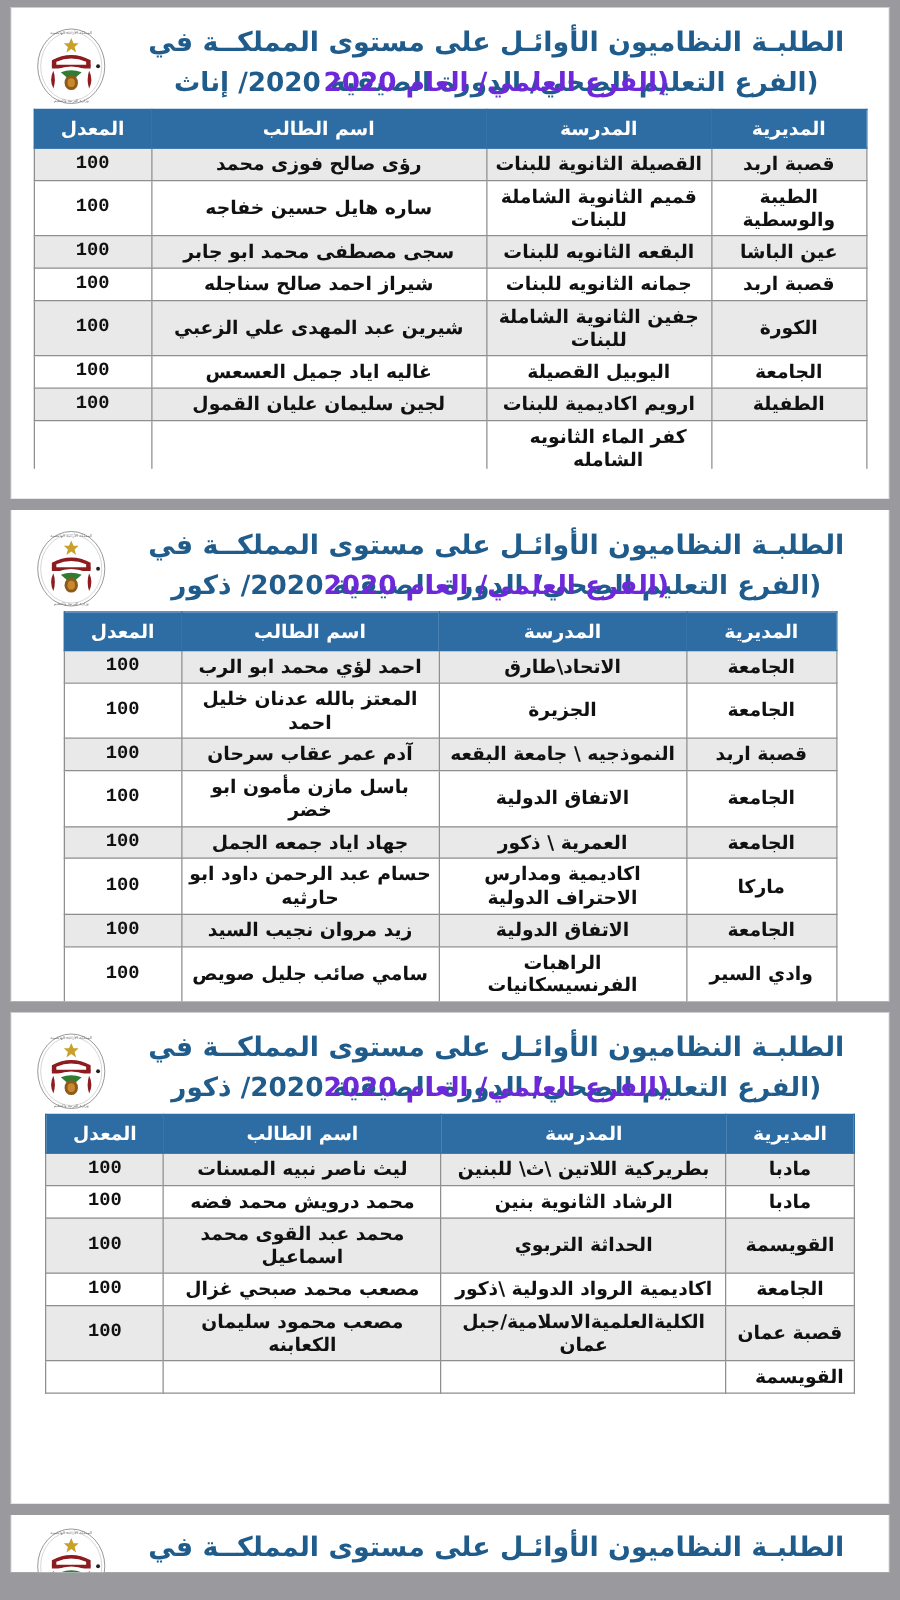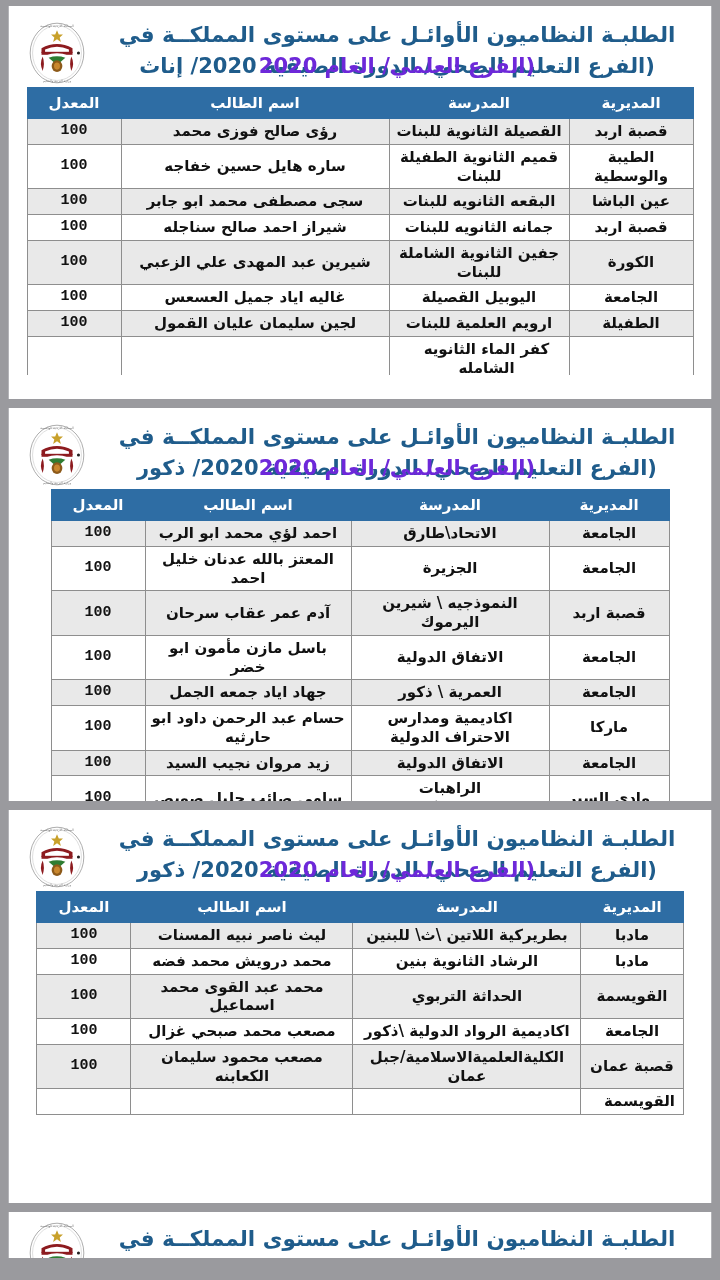--- a/index.html
+++ b/index.html
@@ -196,21 +196,21 @@
         </thead>
         <tbody>
           <tr class="shade">
             <td>قصبة اربد</td>
             <td>القصيلة الثانوية للبنات</td>
             <td>رؤى صالح فوزى محمد</td>
             <td class="grade">100</td>
           </tr>
           <tr class="plain">
             <td>الطيبة والوسطية</td>
-            <td>قميم الثانوية الطفيلة للبنات</td>
+            <td>قميم الثانوية الشاملة للبنات</td>
             <td>ساره هايل حسين خفاجه</td>
             <td class="grade">100</td>
           </tr>
           <tr class="shade">
             <td>عين الباشا</td>
             <td>البقعه الثانويه للبنات</td>
             <td>سجى مصطفى محمد ابو جابر</td>
             <td class="grade">100</td>
           </tr>
           <tr class="plain">
@@ -226,21 +226,21 @@
             <td class="grade">100</td>
           </tr>
           <tr class="plain">
             <td>الجامعة</td>
             <td>اليوبيل القصيلة</td>
             <td>غاليه اياد جميل العسعس</td>
             <td class="grade">100</td>
           </tr>
           <tr class="shade">
             <td>الطفيلة</td>
-            <td>ارويم العلمية للبنات</td>
+            <td>ارويم اكاديمية للبنات</td>
             <td>لجين سليمان عليان القمول</td>
             <td class="grade">100</td>
           </tr>
           <tr class="plain clipped clip-row">
             <td></td>
             <td>كفر الماء الثانويه الشامله</td>
             <td></td>
             <td class="grade"></td>
           </tr>
         </tbody>
@@ -300,21 +300,21 @@
             <td class="grade">100</td>
           </tr>
           <tr class="plain">
             <td>الجامعة</td>
             <td>الجزيرة</td>
             <td>المعتز بالله عدنان خليل احمد</td>
             <td class="grade">100</td>
           </tr>
           <tr class="shade">
             <td>قصبة اربد</td>
-            <td>النموذجيه \ شيرين اليرموك</td>
+            <td>النموذجيه \ جامعة البقعه</td>
             <td>آدم عمر عقاب سرحان</td>
             <td class="grade">100</td>
           </tr>
           <tr class="plain">
             <td>الجامعة</td>
             <td>الاتفاق الدولية</td>
             <td>باسل مازن مأمون ابو خضر</td>
             <td class="grade">100</td>
           </tr>
           <tr class="shade">

